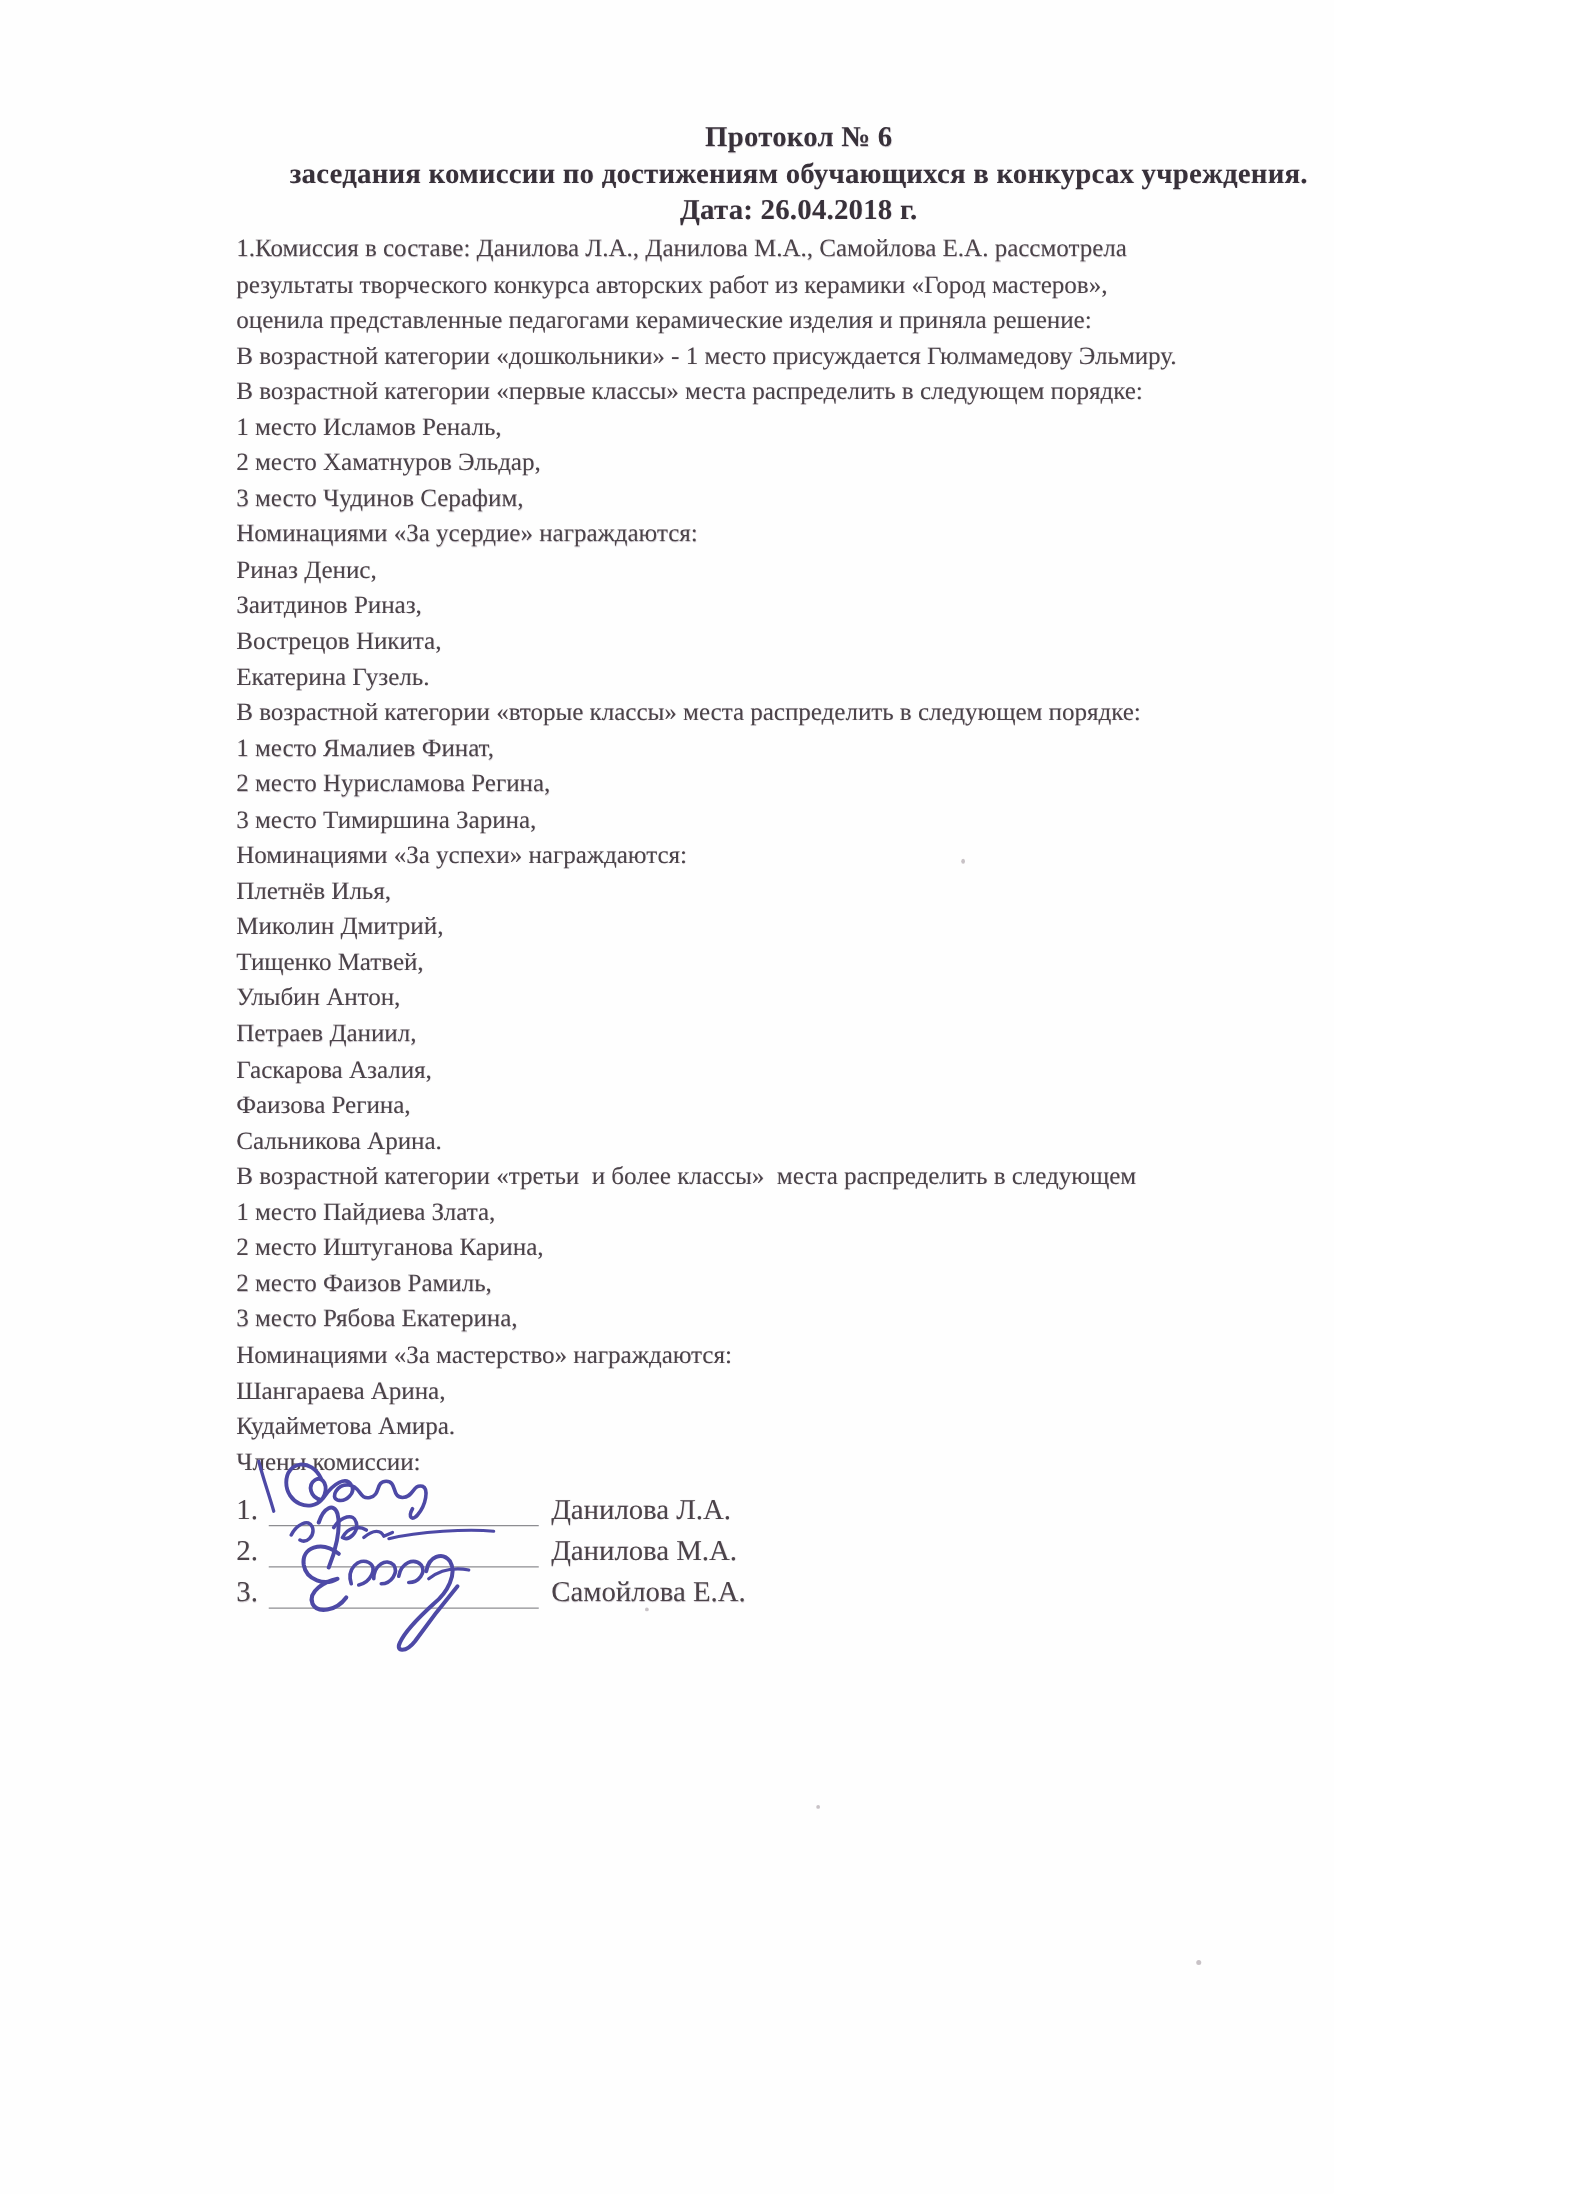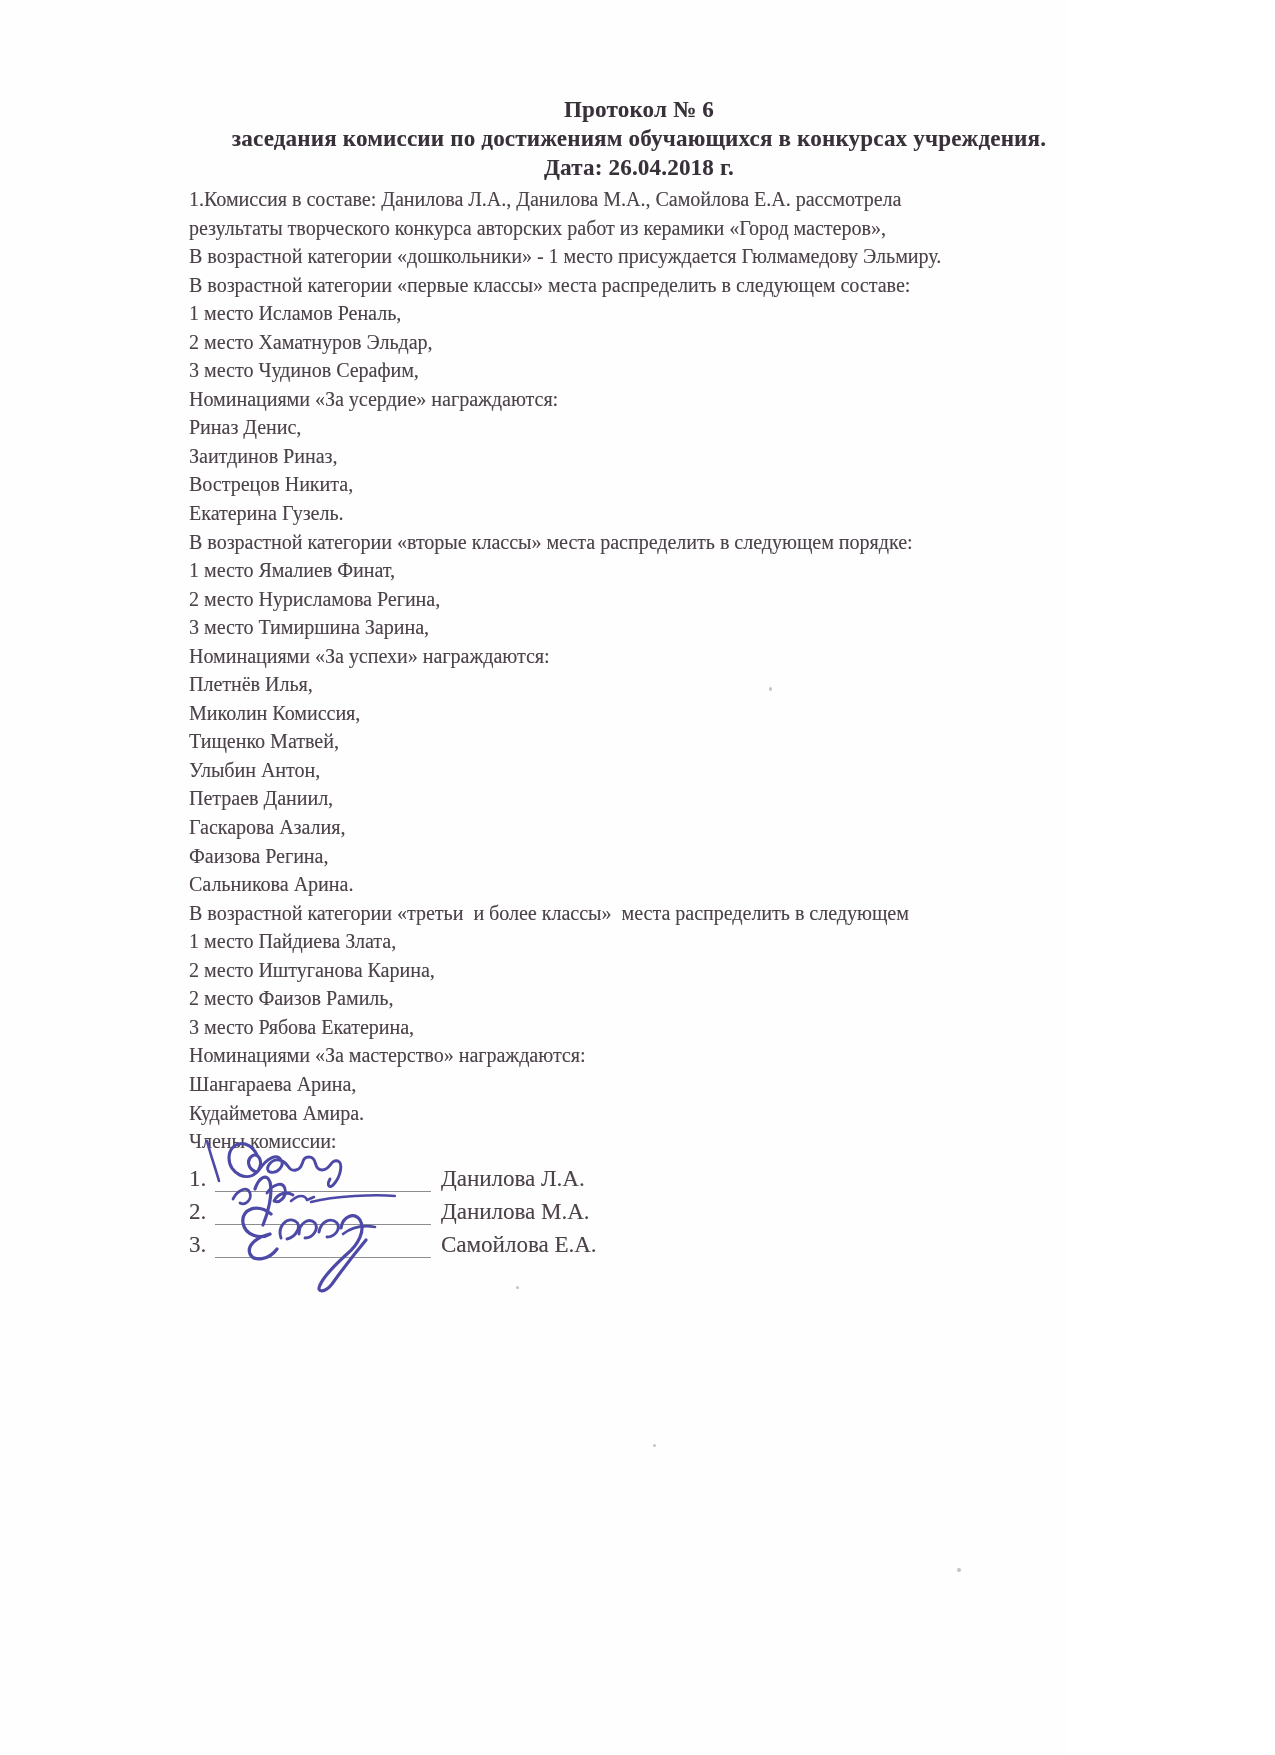--- a/index.html
+++ b/index.html
@@ -48,37 +48,38 @@
 
     <div class="title-block" style="color: rgb(56, 49, 58);">
       <div>Протокол № 6</div>
       <div>заседания комиссии по достижениям обучающихся в конкурсах учреждения.</div>
       <div>Дата: 26.04.2018 г.</div>
     </div>
 
     <div class="doc-body">
         <div class="body-line">1.Комиссия в составе: Данилова Л.А., Данилова М.А., Самойлова Е.А. рассмотрела</div>
         <div class="body-line">результаты творческого конкурса авторских работ из керамики «Город мастеров»,</div>
+        <div class="body-line">оценила представленные педагогами керамические изделия и приняла решение:</div>
         <div class="body-line">В возрастной категории «дошкольники» - 1 место присуждается Гюлмамедову Эльмиру.</div>
-        <div class="body-line">В возрастной категории «первые классы» места распределить в следующем составе:</div>
+        <div class="body-line">В возрастной категории «первые классы» места распределить в следующем порядке:</div>
         <div class="body-line">1 место Исламов Реналь,</div>
         <div class="body-line">2 место Хаматнуров Эльдар,</div>
         <div class="body-line">3 место Чудинов Серафим,</div>
         <div class="body-line">Номинациями «За усердие» награждаются:</div>
         <div class="body-line">Риназ Денис,</div>
         <div class="body-line">Заитдинов Риназ,</div>
         <div class="body-line">Вострецов Никита,</div>
         <div class="body-line">Екатерина Гузель.</div>
         <div class="body-line">В возрастной категории «вторые классы» места распределить в следующем порядке:</div>
         <div class="body-line">1 место Ямалиев Финат,</div>
         <div class="body-line">2 место Нурисламова Регина,</div>
         <div class="body-line">3 место Тимиршина Зарина,</div>
         <div class="body-line">Номинациями «За успехи» награждаются:</div>
         <div class="body-line">Плетнёв Илья,</div>
-        <div class="body-line">Миколин Комиссия,</div>
+        <div class="body-line">Миколин Дмитрий,</div>
         <div class="body-line">Тищенко Матвей,</div>
         <div class="body-line">Улыбин Антон,</div>
         <div class="body-line">Петраев Даниил,</div>
         <div class="body-line">Гаскарова Азалия,</div>
         <div class="body-line">Фаизова Регина,</div>
         <div class="body-line">Сальникова Арина.</div>
         <div class="body-line">В возрастной категории «третьи  и более классы»  места распределить в следующем</div>
         <div class="body-line">1 место Пайдиева Злата,</div>
         <div class="body-line">2 место Иштуганова Карина,</div>
         <div class="body-line">2 место Фаизов Рамиль,</div>

